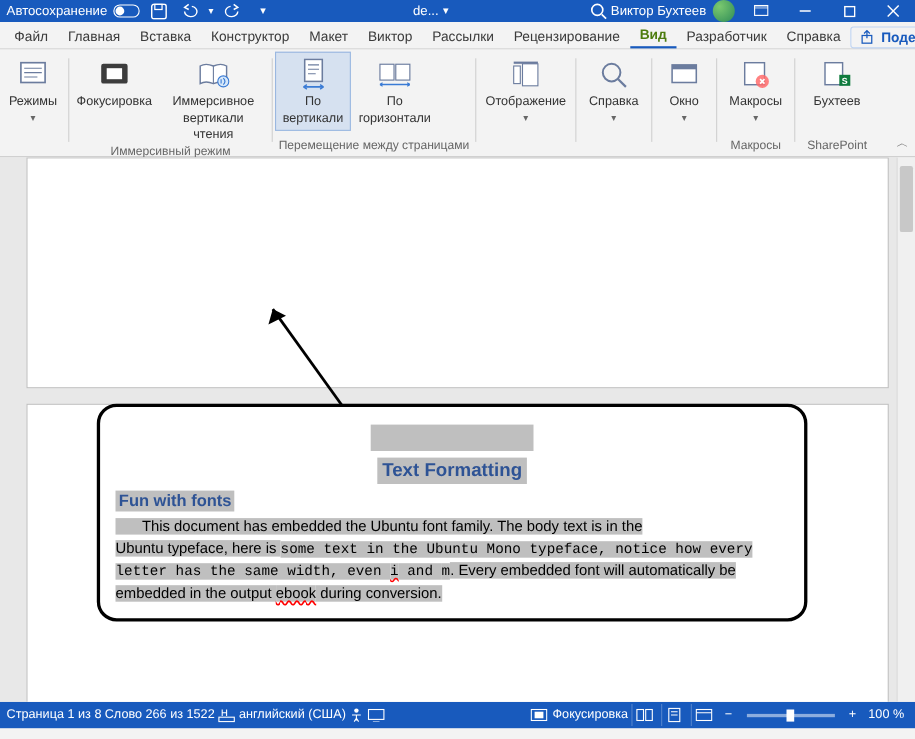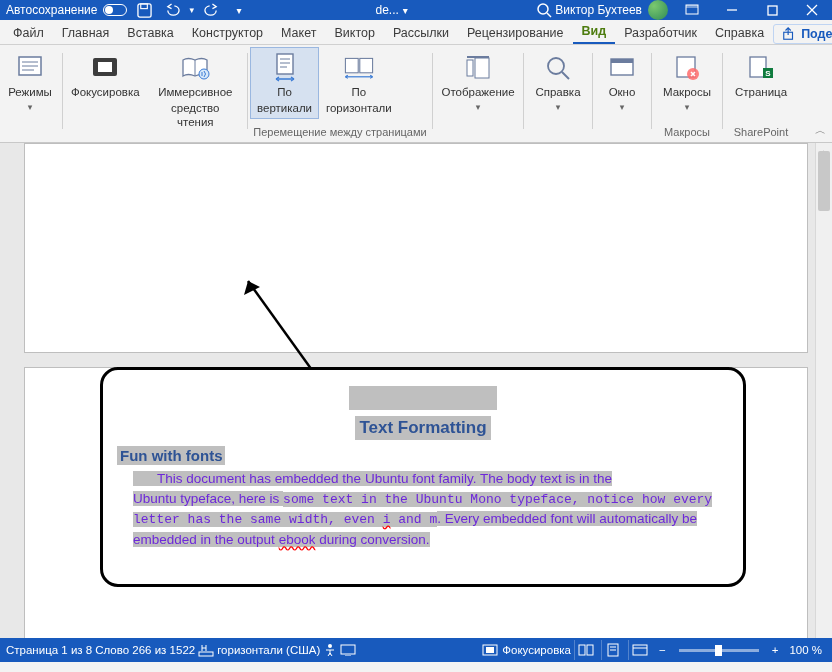--- a/index.html
+++ b/index.html
@@ -37,26 +37,26 @@
 
   
   .workspace { height: 495px; background: #E8E8E8; display:flex; justify-content:center; overflow:hidden; position:relative; }
   .page { width: 784px; background:#fff; border:1px solid #BEBEBE; margin-top:0; height:210px; position:absolute; top:0; left:24px; }
   .page2 { width:784px; height:290px; background:#fff; border:1px solid #BEBEBE; position:absolute; top:224px; left:24px; }
   .scrollbar-v { position:absolute; right:0; top:0; width:17px; height:100%; background:#F0F0F0; border-left:1px solid #D8D8D8; }
   .scroll-thumb { position:absolute; right:2px; top:8px; width:12px; height:60px; background:#C8C8C8; border-radius:2px; }
   .scroll-up { position:absolute; top:0; right:0; width:17px; height:17px; display:flex; align-items:center; justify-content:center; font-size:9px; color:#666; }
 
   
-  .callout { position:absolute; top:224px; left:100px; width:646px; height:220px; border:3px solid #000; border-radius:18px; background:#fff; padding:16px 14px 10px 14px; }
+  .callout { position:absolute; top:224px; left:88px; width:646px; height:198px; border:3px solid #000; border-radius:18px; background:#fff; padding:16px 14px 10px 14px; }
   .callout-arrow { position:absolute; }
   .doc-title-hl { display:inline-block; background:#BFBFBF; font-size:17px; font-weight:700; color:#2E5395; padding:2px 4px; }
   .title-pad { display:inline-block; background:#BFBFBF; height:24px; width:148px; vertical-align:bottom; margin-bottom:6px; }
   .h2 { color:#2E5395; font-weight:700; font-size:15px; margin-top:6px; background:#BFBFBF; display:inline-block; padding:1px 3px; }
-  .para { font-size:13.5px; color:#6d28d9; line-height:1.45; margin-top:4px;margin-left:16px; }
+  .para { font-size:13.5px; color:#000000; line-height:1.45; margin-top:4px; }
   .para .hl { background:#BFBFBF; }
   .mono { font-family: "Courier New", monospace; font-size:13px; }
   .squig { text-decoration: underline wavy red; }
 
   
   .statusbar { height: 24px; background:#185ABD; display:flex; align-items:center; color:#fff; font-size:11.5px; padding:0 6px; gap:3px; }
   .status-item { display:flex; align-items:center; gap:4px; }
   .status-item.right { margin-left:auto; }
   .viewbtn { width:24px; height:20px; display:flex; align-items:center; justify-content:center; border-left:1px solid rgba(255,255,255,0.25); }
   .zoom-slider { width:80px; height:3px; background:rgba(255,255,255,0.5); position:relative; margin:0 6px; }
@@ -185,23 +185,24 @@
       <div class="bigbtn">
         <div class="ico">
             <svg width="30" height="28" viewBox="0 0 30 28">
               <path d="M3 6 Q8 3 15 6 Q22 3 27 6 V22 Q22 19 15 22 Q8 19 3 22 Z" fill="#fff" stroke="#6B7C9E" stroke-width="1.3"></path>
               <line x1="15" y1="6" x2="15" y2="22" stroke="#6B7C9E"></line>
               <circle cx="24" cy="20" r="5" fill="#D6E8FA" stroke="#3A7BD5"></circle>
               <path d="M22 18 L22 22 M24 17 Q27 20 24 23" fill="none" stroke="#3A7BD5"></path>
             </svg>
           </div>
         <span>Иммерсивное</span>
-        <span>средство чтения</span>
-      </div>
-    </div>
+        <span>вертикали чтения</span>
+      </div>
+    </div>
+    <div class="group-label">Иммерсивный режим</div>
   </div>
   <div class="sep"></div>
 
   <div class="group" style="width:180px">
     <div class="group-body" style="justify-content:flex-start;width:100%">
       <div class="bigbtn selected">
         <div class="ico">
             <svg width="28" height="30" viewBox="0 0 28 30">
               <rect x="6" y="1" width="16" height="20" fill="#fff" stroke="#6B7C9E" stroke-width="1.4"></rect>
               <line x1="9" y1="6" x2="19" y2="6" stroke="#6B7C9E"></line>
@@ -304,21 +305,21 @@
   <div class="group" style="width:72px">
     <div class="group-body">
       <div class="bigbtn">
         <div class="ico">
             <svg width="28" height="28" viewBox="0 0 28 28">
               <rect x="3" y="3" width="16" height="20" fill="#fff" stroke="#6B7C9E" stroke-width="1.3"></rect>
               <rect x="16" y="14" width="10" height="10" fill="#0F7B3E"></rect>
               <text x="21" y="22" fill="#fff" font-size="8" text-anchor="middle" font-weight="bold">S</text>
             </svg>
           </div>
-        <span>Страница</span>
+        <span>Бухтеев</span>
       </div>
     </div>
     <div class="group-label">SharePoint</div>
   </div>
 
   <span class="collapse-caret">︿</span>
 </div>
 
 <div class="workspace">
   <div class="page"></div>
@@ -349,21 +350,21 @@
 
 <div class="statusbar">
   <div class="status-item">Страница 1 из 8</div>
   <div class="status-item">Слово 266 из 1522</div>
   <div class="status-item">
       <svg width="16" height="14" viewBox="0 0 16 14">
         <rect x="1" y="9" width="14" height="4" fill="none" stroke="#fff"></rect>
         <path d="M4 2 L4 8 M8 2 L8 8 M4 5 L8 5" stroke="#fff"></path>
       </svg>
     </div>
-  <div class="status-item">горизонтали (США)</div>
+  <div class="status-item">английский (США)</div>
   <div class="status-item">
       <svg width="14" height="14">
         <circle cx="7" cy="3" r="2" fill="#fff"></circle>
         <path d="M3 7 L11 7 M7 7 L7 12 M5 13 L7 10 L9 13" stroke="#fff" fill="none"></path>
       </svg>
     </div>
   <div class="status-item">
       <svg width="16" height="12">
         <rect x="1" y="1" width="14" height="9" fill="none" stroke="#fff"></rect>
         <line x1="5" y1="12" x2="11" y2="12" stroke="#fff"></line>

